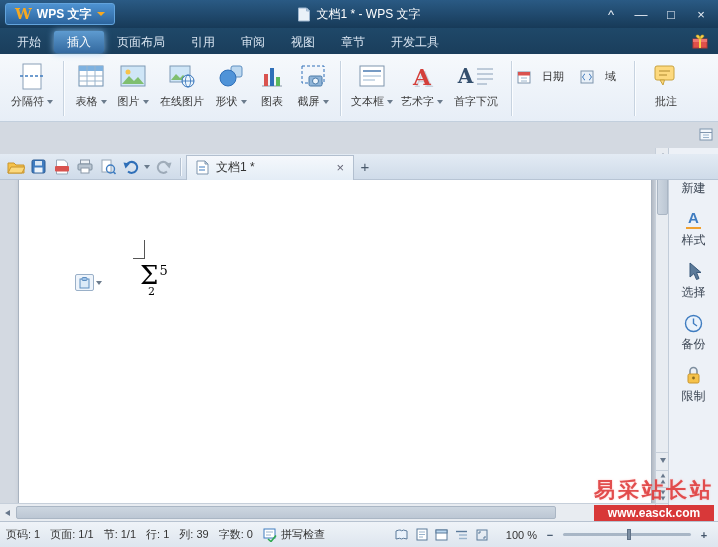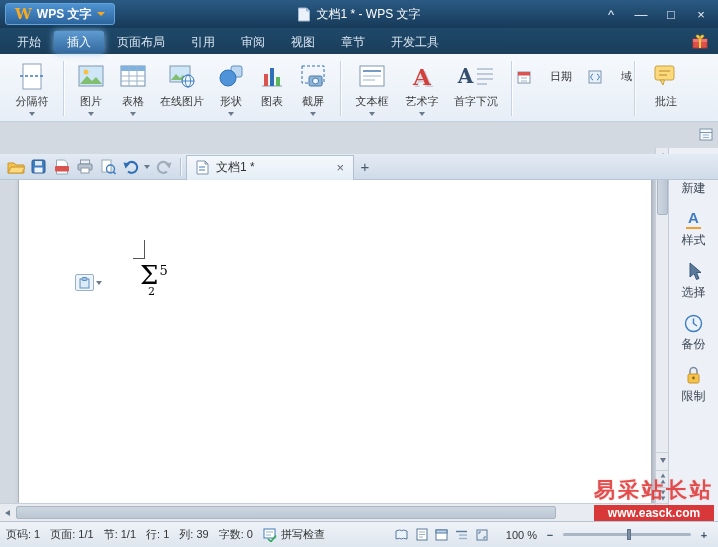--- a/index.html
+++ b/index.html
@@ -21,25 +21,25 @@
 .menu-tab{padding:0 13px;height:22px;line-height:22px;color:#d9e5f1;margin-top:1px;border-radius:2px;}
 .menu-tab.active{background:linear-gradient(#5e9bd0,#33699f);color:#fff;box-shadow:0 0 7px rgba(140,195,245,.9);}
 .gift{position:absolute;right:10px;top:6px;}
 
 
 .ribbon{position:absolute;left:0;top:54px;width:718px;height:68px;background:linear-gradient(#f6f9fc,#e7eef7);border-bottom:1px solid #c2cfdd;display:flex;align-items:stretch;padding:4px 0 2px 2px;overflow:hidden;z-index:15;}
 .rgroup{display:flex;align-items:flex-start;padding:1px 5px;}
 .rsep{width:1px;background:#c7d3e0;box-shadow:1px 0 0 #fbfdff;margin:3px 1px;}
 .rbtn{text-align:center;font-size:11px;color:#3a3a3a;padding:1px 3px;}
 .ric{height:32px;display:flex;align-items:center;justify-content:center;}
-.rlabel{display:flex;justify-content:center;align-items:center;gap:3px;margin-top:2px;white-space:nowrap;flex-direction:column;}
+.rlabel{display:flex;justify-content:center;align-items:center;gap:3px;margin-top:2px;white-space:nowrap;}
 .cdn{width:0;height:0;border-left:3.5px solid transparent;border-right:3.5px solid transparent;border-top:4px solid #6b7b8c;}
 .rsmall{display:flex;flex-direction:column;justify-content:center;gap:9px;padding:0 4px;}
 .rsmall-row{display:flex;gap:16px;}
-.rsmall-item{display:flex;align-items:center;gap:19px;font-size:11px;white-space:nowrap;margin-top:40px;}
+.rsmall-item{display:flex;align-items:center;gap:11px;font-size:11px;white-space:nowrap;margin-top:40px;}
 .wordart-glyph{font-family:"DejaVu Serif","Liberation Serif",serif;font-size:23px;font-weight:bold;color:#d43f3a;text-shadow:2px 2px 0 #c9d2dc;line-height:1;}
 .dropcap-glyph{font-family:"DejaVu Serif","Liberation Serif",serif;font-size:20px;font-weight:bold;color:#35506e;line-height:1;margin-right:3px;}
 
 
 .tabrow{position:absolute;left:0;top:122px;width:718px;height:26px;background:linear-gradient(#e3ebf4,#cfdbe9);border-bottom:1px solid #b7c4d4;display:flex;align-items:center;padding-left:4px;z-index:15;margin-top:32px;}
 .qicon{width:21px;height:21px;margin:0 1px;display:flex;align-items:center;justify-content:center;border-radius:2px;}
 .qsep{width:1px;height:18px;background:#b4c1d1;box-shadow:1px 0 0 #f4f8fc;margin:0 5px;}
 .doctab{display:flex;align-items:center;gap:7px;height:25px;margin-top:1px;padding:0 9px;min-width:168px;background:linear-gradient(#f5f8fc,#e4edf6);border:1px solid #b2bfcf;border-bottom:none;font-size:12px;color:#333;}
 .doctab .close{margin-left:auto;color:#667;font-size:13px;line-height:1;}
 .newtab{width:22px;height:22px;display:flex;align-items:center;justify-content:center;font-size:15px;color:#4a5a6c;}
@@ -153,44 +153,44 @@
           <i class="cdn"></i>
         </div>
     </div>
   </div>
 
   <div class="rsep"></div>
 
   <div class="rgroup">
     <div class="rbtn" style="width:42px;">
       <div class="ric">
-        <svg width="26" height="22">
-            <rect x="1" y="1" width="24" height="20" fill="#cfe6f7" stroke="#7f9ab5"></rect>
-            <circle cx="8" cy="7" r="2.5" fill="#f6c24a"></circle>
-            <path d="M2 19 l7 -8 5 5 4 -4 6 7 z" fill="#7fbf6f"></path>
-          </svg>
-      </div>
-      <div class="rlabel">
-          <span>图片</span>
-          <i class="cdn"></i>
-        </div>
-    </div>
-    <div class="rbtn" style="width:42px;">
-      <div class="ric">
         <svg width="26" height="24">
             <rect x="1" y="2" width="24" height="20" fill="#fff" stroke="#6f8faf"></rect>
             <rect x="1" y="2" width="24" height="5" fill="#7fb2e0"></rect>
             <line x1="9" y1="2" x2="9" y2="22" stroke="#9ab4cc"></line>
             <line x1="17" y1="2" x2="17" y2="22" stroke="#9ab4cc"></line>
             <line x1="1" y1="12" x2="25" y2="12" stroke="#9ab4cc"></line>
             <line x1="1" y1="17" x2="25" y2="17" stroke="#9ab4cc"></line>
           </svg>
       </div>
       <div class="rlabel">
           <span>表格</span>
+          <i class="cdn"></i>
+        </div>
+    </div>
+    <div class="rbtn" style="width:42px;">
+      <div class="ric">
+        <svg width="26" height="22">
+            <rect x="1" y="1" width="24" height="20" fill="#cfe6f7" stroke="#7f9ab5"></rect>
+            <circle cx="8" cy="7" r="2.5" fill="#f6c24a"></circle>
+            <path d="M2 19 l7 -8 5 5 4 -4 6 7 z" fill="#7fbf6f"></path>
+          </svg>
+      </div>
+      <div class="rlabel">
+          <span>图片</span>
           <i class="cdn"></i>
         </div>
     </div>
     <div class="rbtn" style="width:56px;">
       <div class="ric">
         <svg width="26" height="24">
             <rect x="1" y="2" width="20" height="16" fill="#cfe6f7" stroke="#7f9ab5"></rect>
             <path d="M2 16 l5 -6 4 4 3 -3 6 5 z" fill="#7fbf6f"></path>
             <circle cx="19" cy="17" r="6" fill="#eaf4fc" stroke="#2f6fb8"></circle>
             <ellipse cx="19" cy="17" rx="2.6" ry="6" fill="none" stroke="#2f6fb8" stroke-width=".8"></ellipse>

